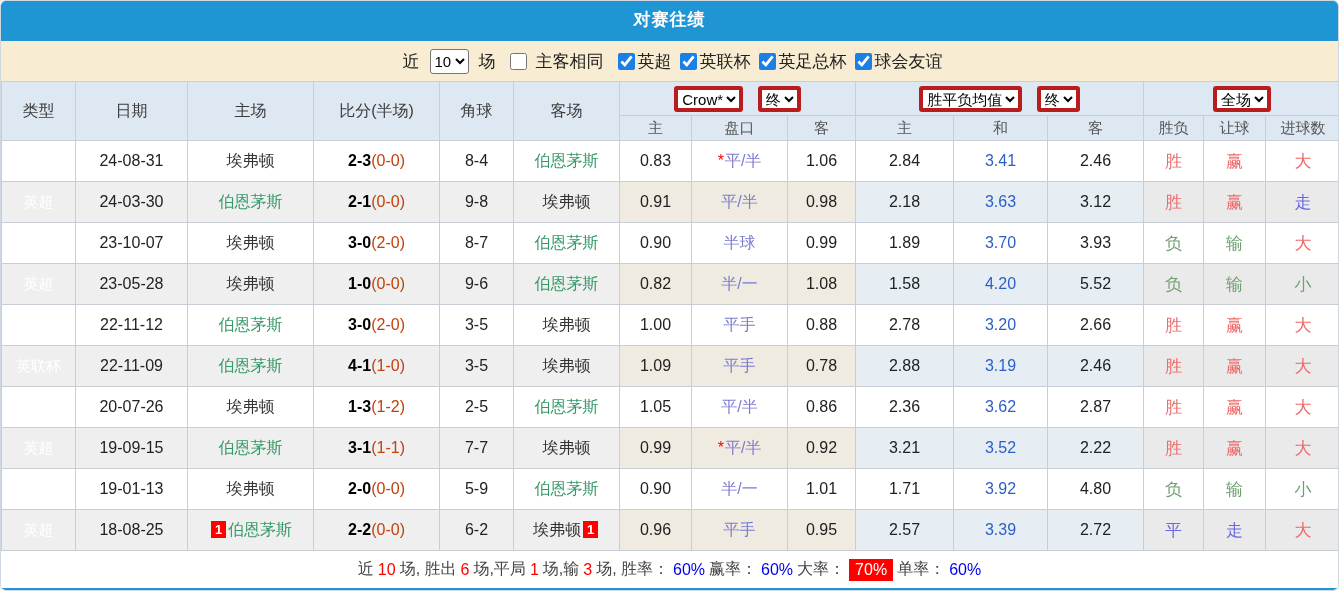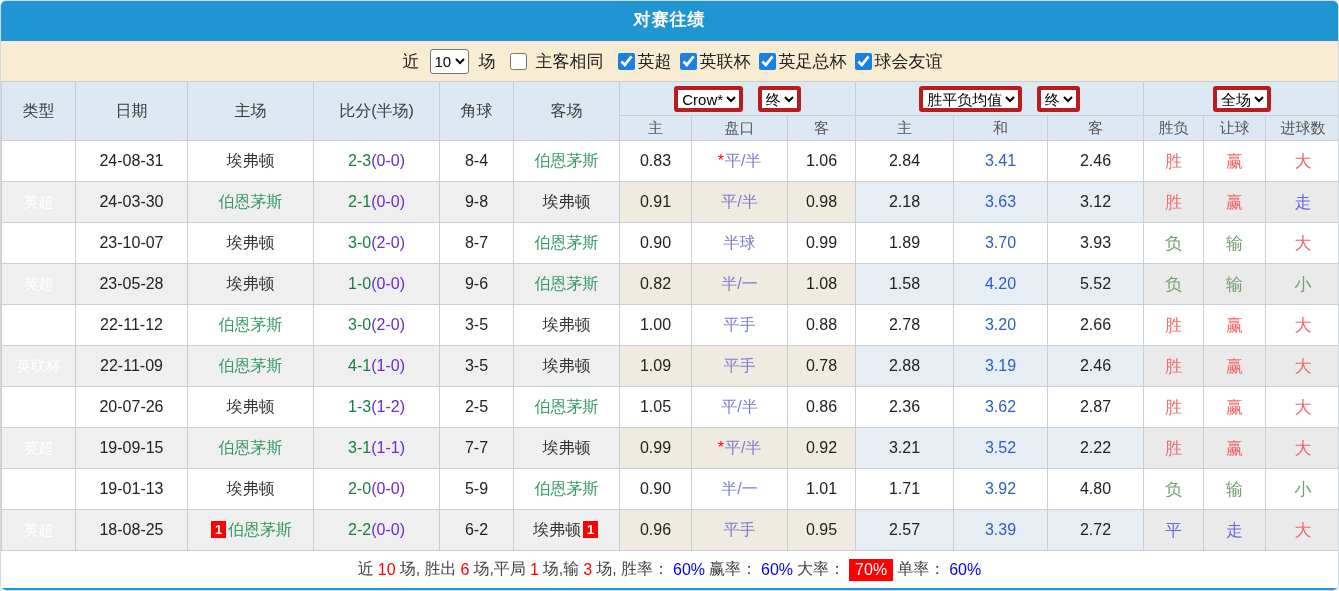--- a/index.html
+++ b/index.html
@@ -25,22 +25,22 @@
   tr.odd td { background: #ffffff; }
   td.co { background: #fcf7ec; }
   tr.even td.co { background: #f0ebe0; }
   td.ca { background: #e9f3f9; }
   tr.even td.ca { background: #e6eef3; margin-top: 10px; }
   tr.even td.rs { background: #eaeaea; }
   td[data-lg="red"]  { background: #f42b2b; color: #fff; font-size: 15px; }
   td[data-lg="gray"] { background: #8c8c8c; color: #fff; font-size: 15px; }
   span[data-team="green"] { color: #339966; }
   span[data-team="dark"]  { color: #333; }
-  .ft { color: #15803d; }
-  .ht { color: #6d28d9; }
+  .ft { color: #000000; font-weight: bold; }
+  .ht { color: #c2410c; }
   .card { display: inline-block; background: #ff0000; color: #fff; font-size: 13px; font-weight: bold;
     line-height: 17px; padding: 0 4px; margin: 0 2px; vertical-align: 1px; }
   .card:empty, .star:empty { display: none; }
   td.hc { color: #7a7ad0; }
   .star { color: #ff0000; margin-right: 1px; }
   td.ad { color: #2b5fc7; }
   td.rs { font-size: 17px; }
   td[data-c="r"] { color: #ee6a6a; }
   td[data-c="g"] { color: #6f9f6f; }
   td[data-c="b"] { color: #6a6ae0; }

